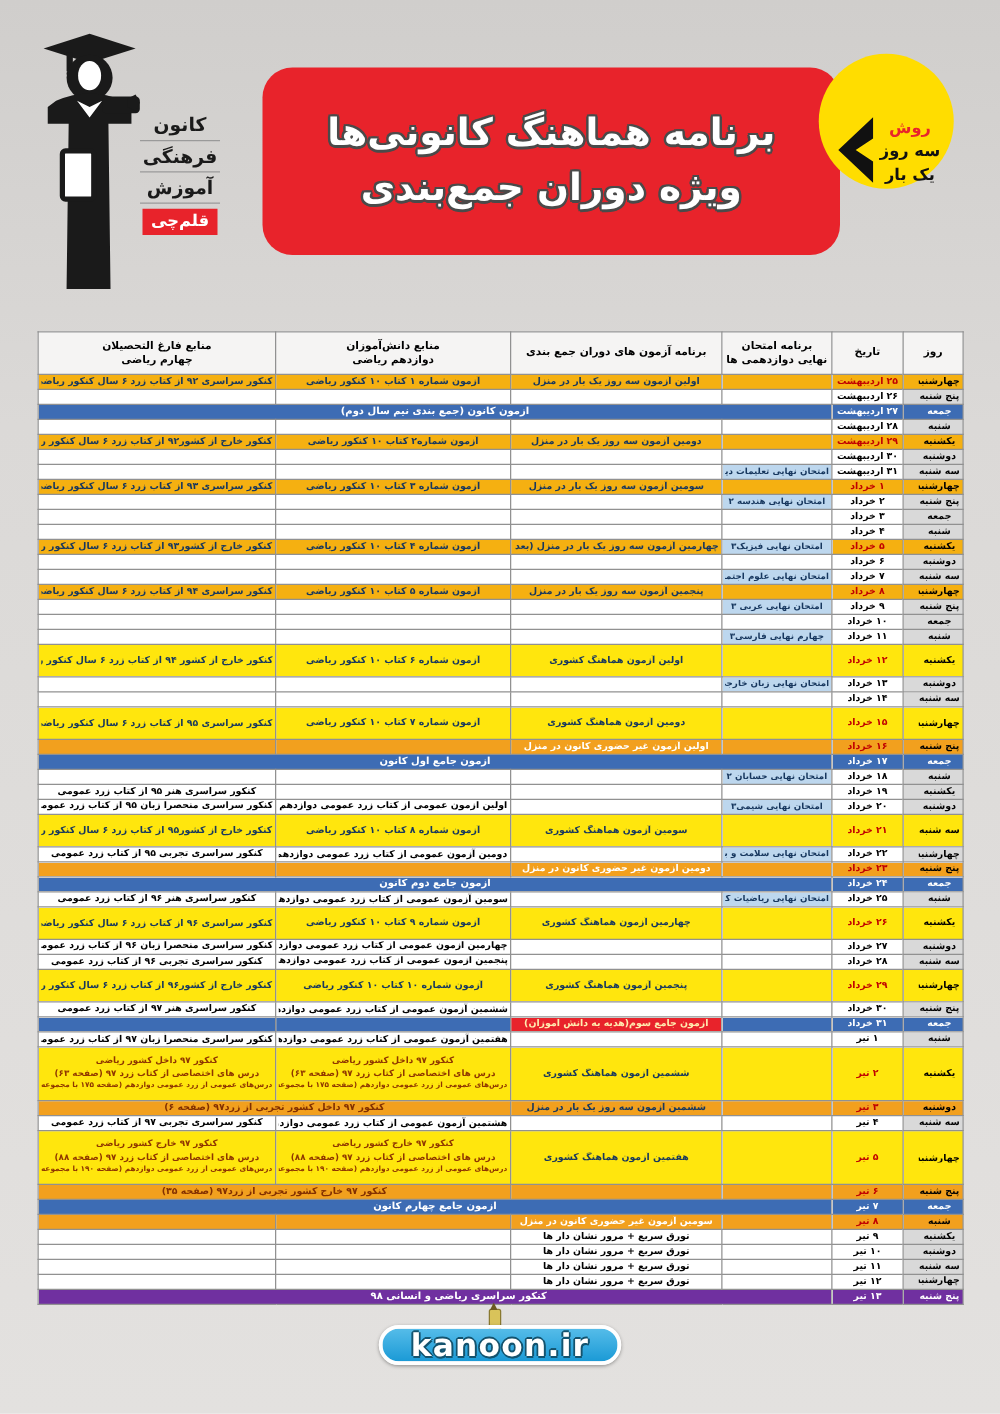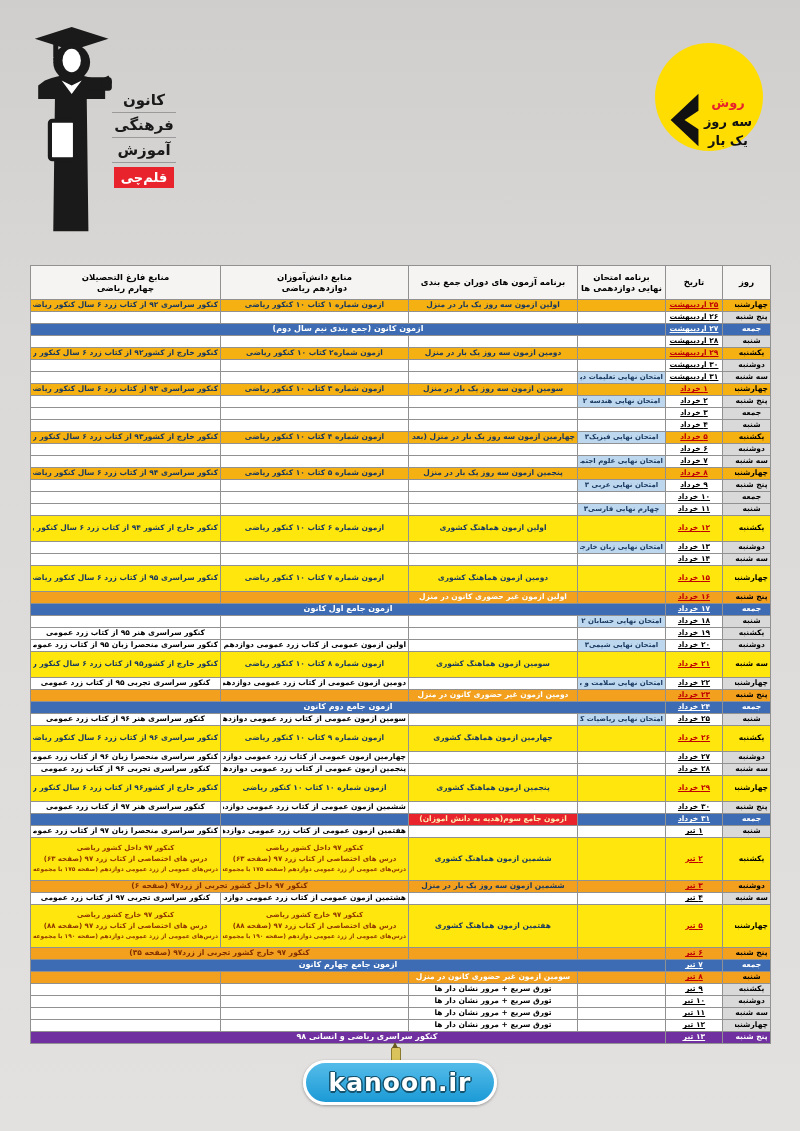--- a/index.html
+++ b/index.html
@@ -42,21 +42,21 @@
   .sched th,.sched td{border:1px solid #919191;padding:0 2px;text-align:center;vertical-align:middle;
               font-weight:bold;overflow:hidden;}
   .sched thead tr{height:34px;}
   .sched th{background:#f5f4f3;color:#000;font-size:8.5px;line-height:1.2;}
   .sched tbody tr{height:12px;}
   .sched tbody tr.r-y{height:26px;}
   .sched tbody tr.r-y3{height:43px;}
   .sched td{font-size:7.5px;line-height:1.1;color:#000;background:#fff;}
   .sched td div{white-space:nowrap;overflow:hidden;}
   td.day{background:#d9d9d9;font-size:7.5px;padding-left:12px;}
-  td.date{font-size:7.5px;text-decoration:underline;}
+  td.date{font-size:7.5px;}
   td.exam{font-size:7px;}
   td.has-exam{background:#bdd7ee !important;color:#17375e !important;}
   
   tr.r-a td{background:#f5b011;}
   tr.r-a td.plan,tr.r-a td.src12,tr.r-a td.src4{color:#17375e;}
   
   tr.r-y td,tr.r-y3 td{background:#ffe60d;}
   tr.r-y td.plan,tr.r-y td.src12,tr.r-y td.src4,tr.r-y3 td.plan{color:#17375e;}
   tr.r-y3 td.src12,tr.r-y3 td.src4{color:#8f3600;}
   tr.r-y3 .ml{font-size:7px;line-height:1.6;}
@@ -70,21 +70,21 @@
   tr.r-a td.date,tr.r-y td.date,tr.r-y3 td.date,tr.r-o td.date,tr.r-om td.date{color:#c00000;}
   
   tr.r-b td,tr.r-br td{background:#3d6cb4;color:#fff;}
   tr.r-b td.span4{color:#fff;font-size:8px;}
   tr.r-br td.plan{background:#e8232b;color:#ffedb0;font-size:7.5px;}
   
   tr.r-pu td{background:#7030a0;color:#fff;}
   tr.r-pu td.span4{font-size:8px;padding-left:40px;}
 
   
-  .footer{position:absolute;left:303px;top:1060px;width:194px;height:45px;}
+  .footer{position:absolute;left:303px;top:1060px;width:194px;height:32px;}
   .pencil{position:absolute;left:88px;top:-13px;width:8px;height:20px;background:#d9c35a;
           border:1px solid #8a7a30;border-radius:2px;}
   .pencil:before{content:"";position:absolute;left:0;top:-6px;border-left:3px solid transparent;
           border-right:3px solid transparent;border-bottom:6px solid #6b5a20;}
   .pill{position:absolute;inset:0;background:linear-gradient(180deg,#55bce9,#1b9ad6);
         border:3px solid #fff;border-radius:26px;box-shadow:0 1px 3px rgba(0,0,0,.35);
         display:flex;align-items:center;justify-content:center;}
   .pill span{color:#fff;font-weight:bold;font-size:25px;letter-spacing:1px;
         text-shadow:-1.5px 0 #14536e,1.5px 0 #14536e,0 -1.5px #14536e,0 1.5px #14536e,
                     1px 1px #14536e,-1px -1px #14536e;}
@@ -112,20 +112,24 @@
       </svg>
     </div>
     <div class="logo-textcol">
       <div class="logo-line">کانون</div>
       <div class="logo-line">فرهنگی</div>
       <div class="logo-line">آموزش</div>
       <div class="logo-badge">قلم‌چی</div>
     </div>
   </div>
 
+  <div class="title-box">
+    <div class="t1">برنامه هماهنگ کانونی‌ها</div>
+    <div class="t2">ویژه دوران جمع‌بندی</div>
+  </div>
 
   <div class="badge">
     <svg viewBox="0 0 44 68" xmlns="http://www.w3.org/2000/svg">
       <polygon points="42,0 6,34 42,68 42,46 24,34 42,22" fill="#111"></polygon>
     </svg>
     <div class="badge-text">
       <div class="badge-l0">روش</div>
       <div class="badge-l1">سه روز</div>
       <div class="badge-l2">یک بار</div>
     </div>

